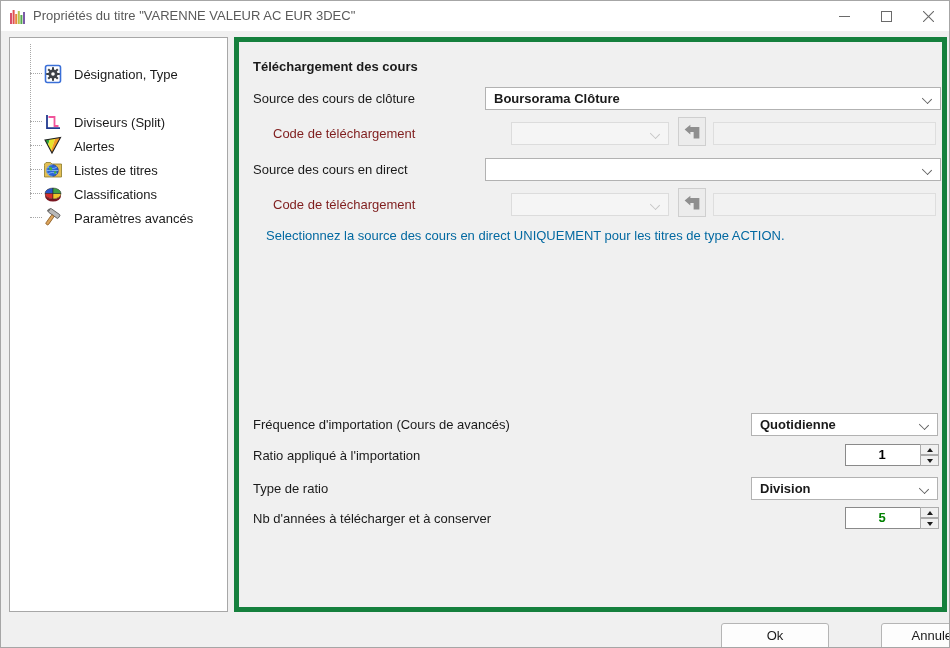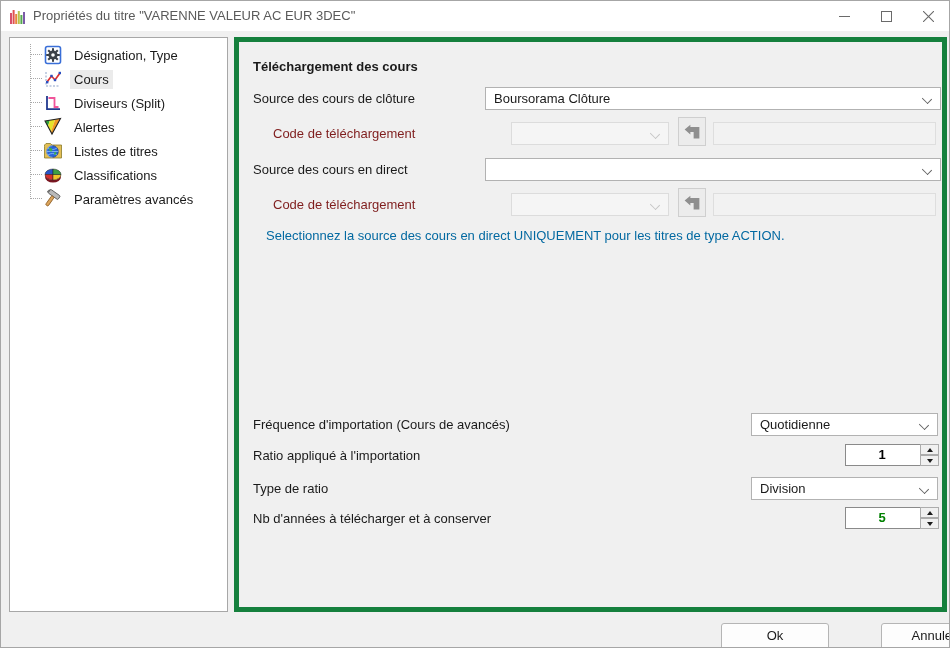--- a/index.html
+++ b/index.html
@@ -10,32 +10,32 @@
   .app-icon{position:absolute;left:8px;top:6px;width:18px;height:18px;}
   .title-text{position:absolute;left:32px;top:0;height:30px;line-height:30px;color:#5a5a5a;font-size:13px;white-space:nowrap;}
   .winbtn{position:absolute;top:0;width:38px;height:30px;display:flex;align-items:center;justify-content:center;cursor:default;}
   .winbtn svg{display:block}
   .btn-min{right:86px}.btn-max{right:44px}.btn-close{right:2px}
   
   .sidebar{position:absolute;left:8px;top:36px;width:219px;height:575px;background:#ffffff;border:1px solid #a7a7a7;box-sizing:border-box;}
   .mainpanel{position:absolute;left:233px;top:36px;width:713px;height:575px;background:#f0f0f0;border:5px solid #15803d;box-sizing:border-box;}
   
   .tree-vline{position:absolute;left:20px;top:6px;width:1px;height:155px;border-left:1px dotted #a8a8a8;}
-  .tree-item{position:absolute;left:0;width:217px;height:24px;display:flex;align-items:center;cursor:default;}
+  .tree-item{position:absolute;left:0;width:217px;height:24px;display:flex;align-items:center;cursor:default;margin-top:19px;}
   .tree-stub{width:12px;height:1px;border-top:1px dotted #a8a8a8;margin-left:20px;flex:0 0 auto;}
   .tree-ico{width:20px;height:20px;margin-left:1px;flex:0 0 auto;}
   .tree-ico svg{width:20px;height:20px;display:block}
   .tree-label{margin-left:7px;padding:2px 4px;white-space:nowrap;}
   .tree-item.selected .tree-label{background:#ebebeb;}
   
   .hdr{position:absolute;left:14px;top:17px;font-weight:bold;}
   .lbl{position:absolute;line-height:23px;white-space:nowrap;}
   .lbl-gray{color:#7f1d1d;text-align:center;}
   .combo{position:absolute;height:23px;background:#ffffff;border:1px solid #b2b2b2;box-sizing:border-box;
-         display:flex;align-items:center;padding:0 8px;font-weight:normal;}
+         display:flex;align-items:center;padding:0 8px;font-weight:bold;}
   .combo .chev{position:absolute;right:9px;top:7px;width:7px;height:7px;border-right:1.4px solid #5f5f5f;border-bottom:1.4px solid #5f5f5f;transform:rotate(45deg) scaleY(.8);}
   .combo.disabled{background:#f5f5f5;border-color:#dcdcdc;}
   .combo.disabled .chev{border-color:#c4c4c4;}
   .txtbox{position:absolute;height:23px;background:#f2f2f2;border:1px solid #dedede;box-sizing:border-box;}
   .undo-btn{position:absolute;width:28px;height:29px;background:#ececec;border:1px solid #cfcfcf;box-sizing:border-box;
             display:flex;align-items:center;justify-content:center;}
   .warn{position:absolute;line-height:19px;white-space:nowrap;}
   .spin{position:absolute;height:22px;background:#ffffff;border:1px solid #8a8a8a;box-sizing:border-box;font-weight:bold;}
   .spin .val{position:absolute;left:0;right:20px;top:0;bottom:0;text-align:center;line-height:20px;}
   .spin-btns{position:absolute;right:-1px;top:-1px;width:19px;height:22px;}
@@ -103,35 +103,20 @@
               <rect x="3.2" y="9" width="3" height="2" transform="rotate(45 10 10)"></rect>
               <rect x="13.8" y="9" width="3" height="2" transform="rotate(45 10 10)"></rect>
             </g>
           </g>
           <circle cx="10" cy="10" r="1.8" fill="#ffffff"></circle>
         </svg>
       </span>
       <span class="tree-label">Désignation, Type</span>
     </div>
 
-    <div class="tree-item selected" style="top:29px">
-      <span class="tree-stub"></span>
-      <span class="tree-ico">
-        <svg viewBox="0 0 20 20">
-          <rect x="1" y="1" width="18" height="18" fill="#ffffff"></rect>
-          <path d="M3,3 V17 H17" fill="none" stroke="#8fa3c8" stroke-width="1" stroke-dasharray="2,1.5"></path>
-          <polyline points="4,13 8.5,7 12,11 17,4" fill="none" stroke="#e03030" stroke-width="1.7"></polyline>
-          <rect x="3" y="12" width="2.4" height="2.4" fill="#2a4fc0"></rect>
-          <rect x="7.3" y="5.8" width="2.4" height="2.4" fill="#2a4fc0"></rect>
-          <rect x="10.8" y="9.8" width="2.4" height="2.4" fill="#2a4fc0"></rect>
-          <rect x="15.6" y="2.8" width="2.4" height="2.4" fill="#2a4fc0"></rect>
-        </svg>
-      </span>
-      <span class="tree-label">Cours</span>
-    </div>
 
     <div class="tree-item" style="top:53px">
       <span class="tree-stub"></span>
       <span class="tree-ico">
         <svg viewBox="0 0 20 20">
           <rect x="1" y="1" width="18" height="18" fill="#ffffff"></rect>
           <path d="M4,3 V16.2 H17" fill="none" stroke="#223a8f" stroke-width="1.8"></path>
           <path d="M5.5,5 H11.5 V14 H15.5" fill="none" stroke="#f0559a" stroke-width="1.8"></path>
         </svg>
       </span>

